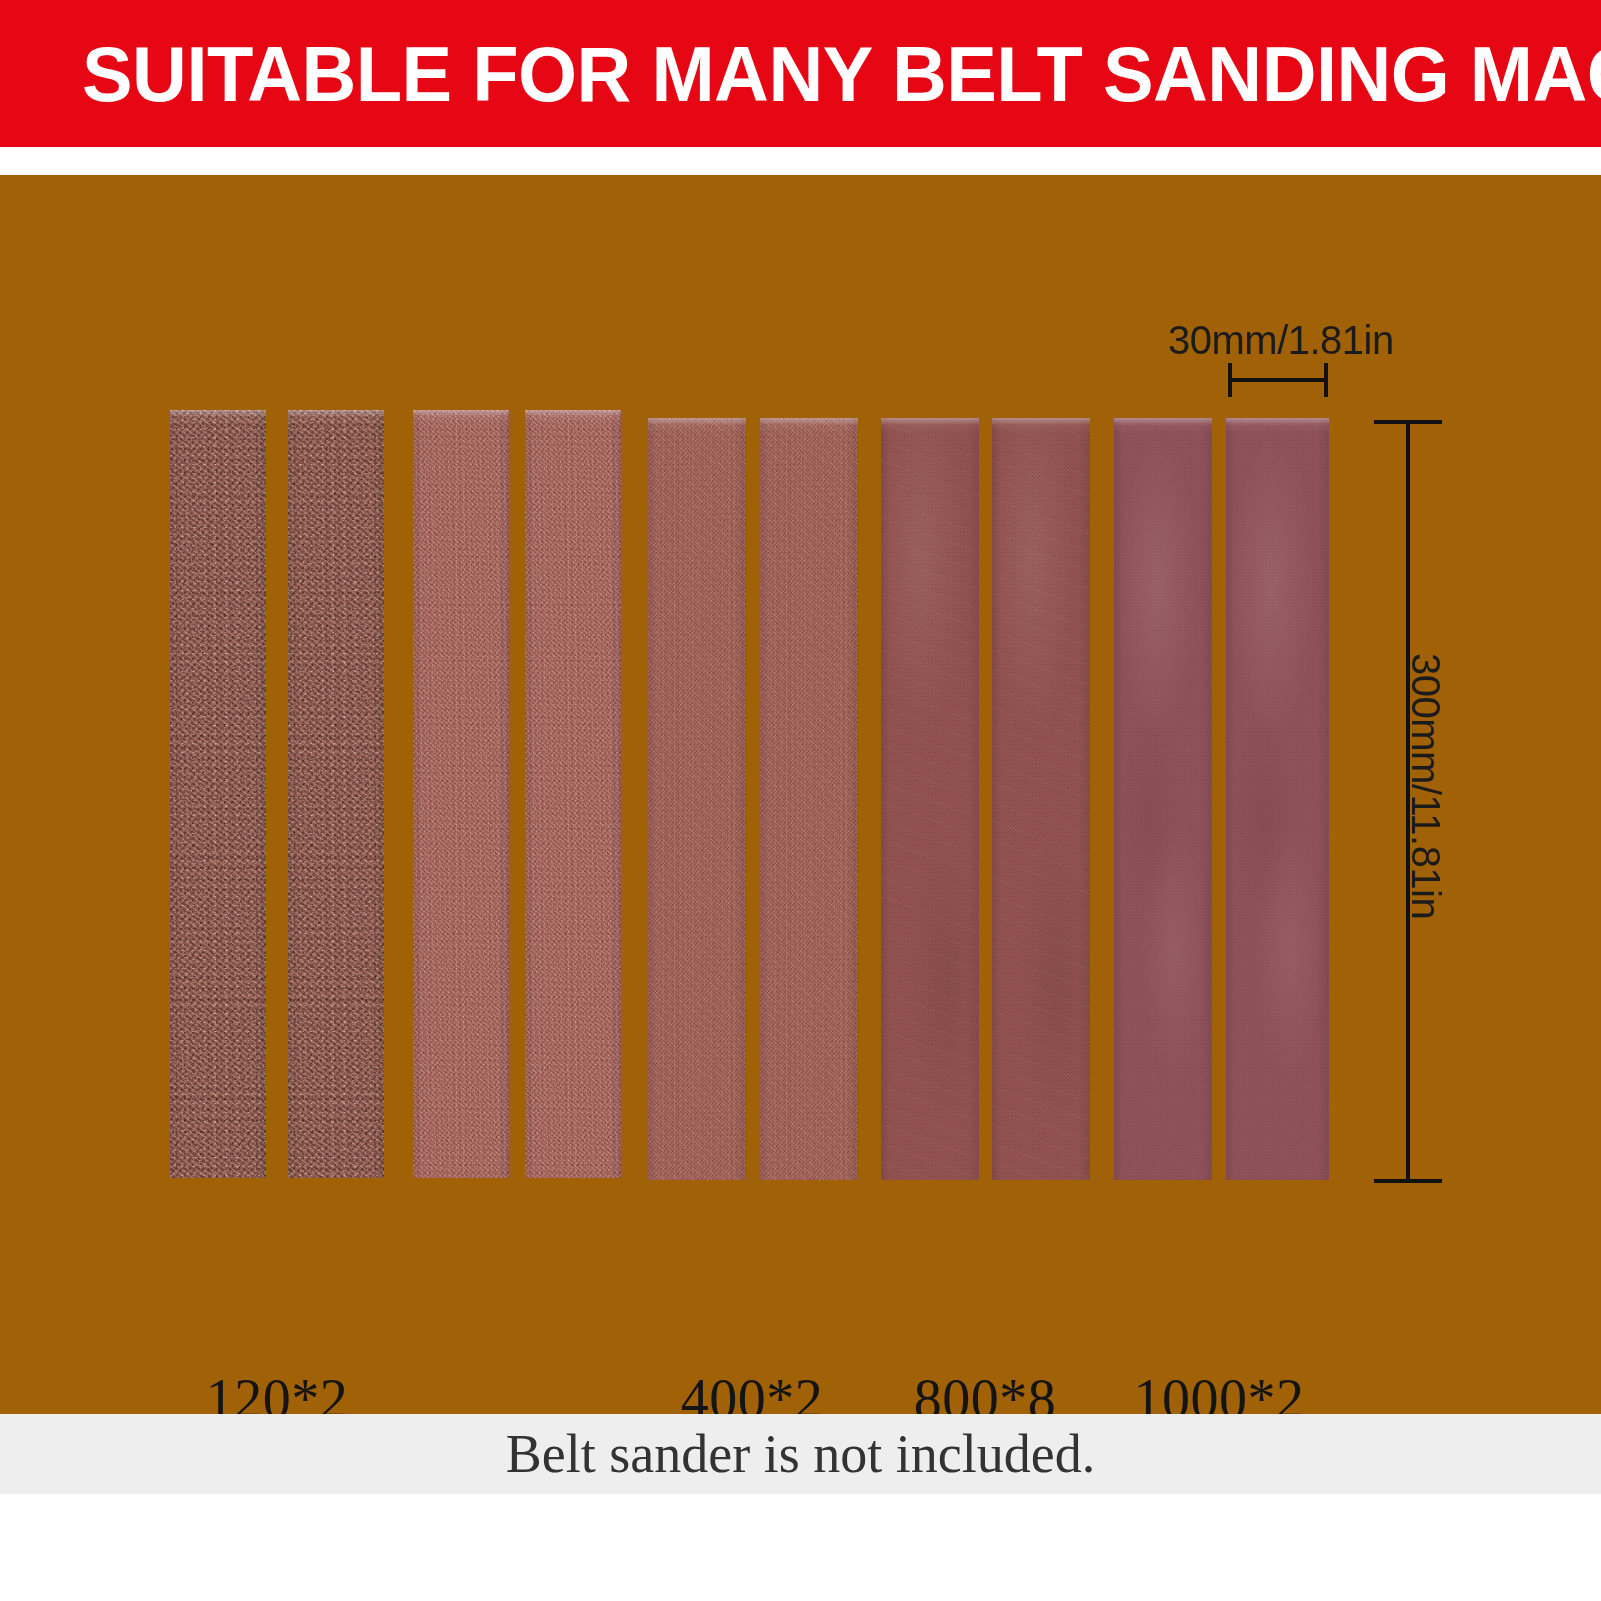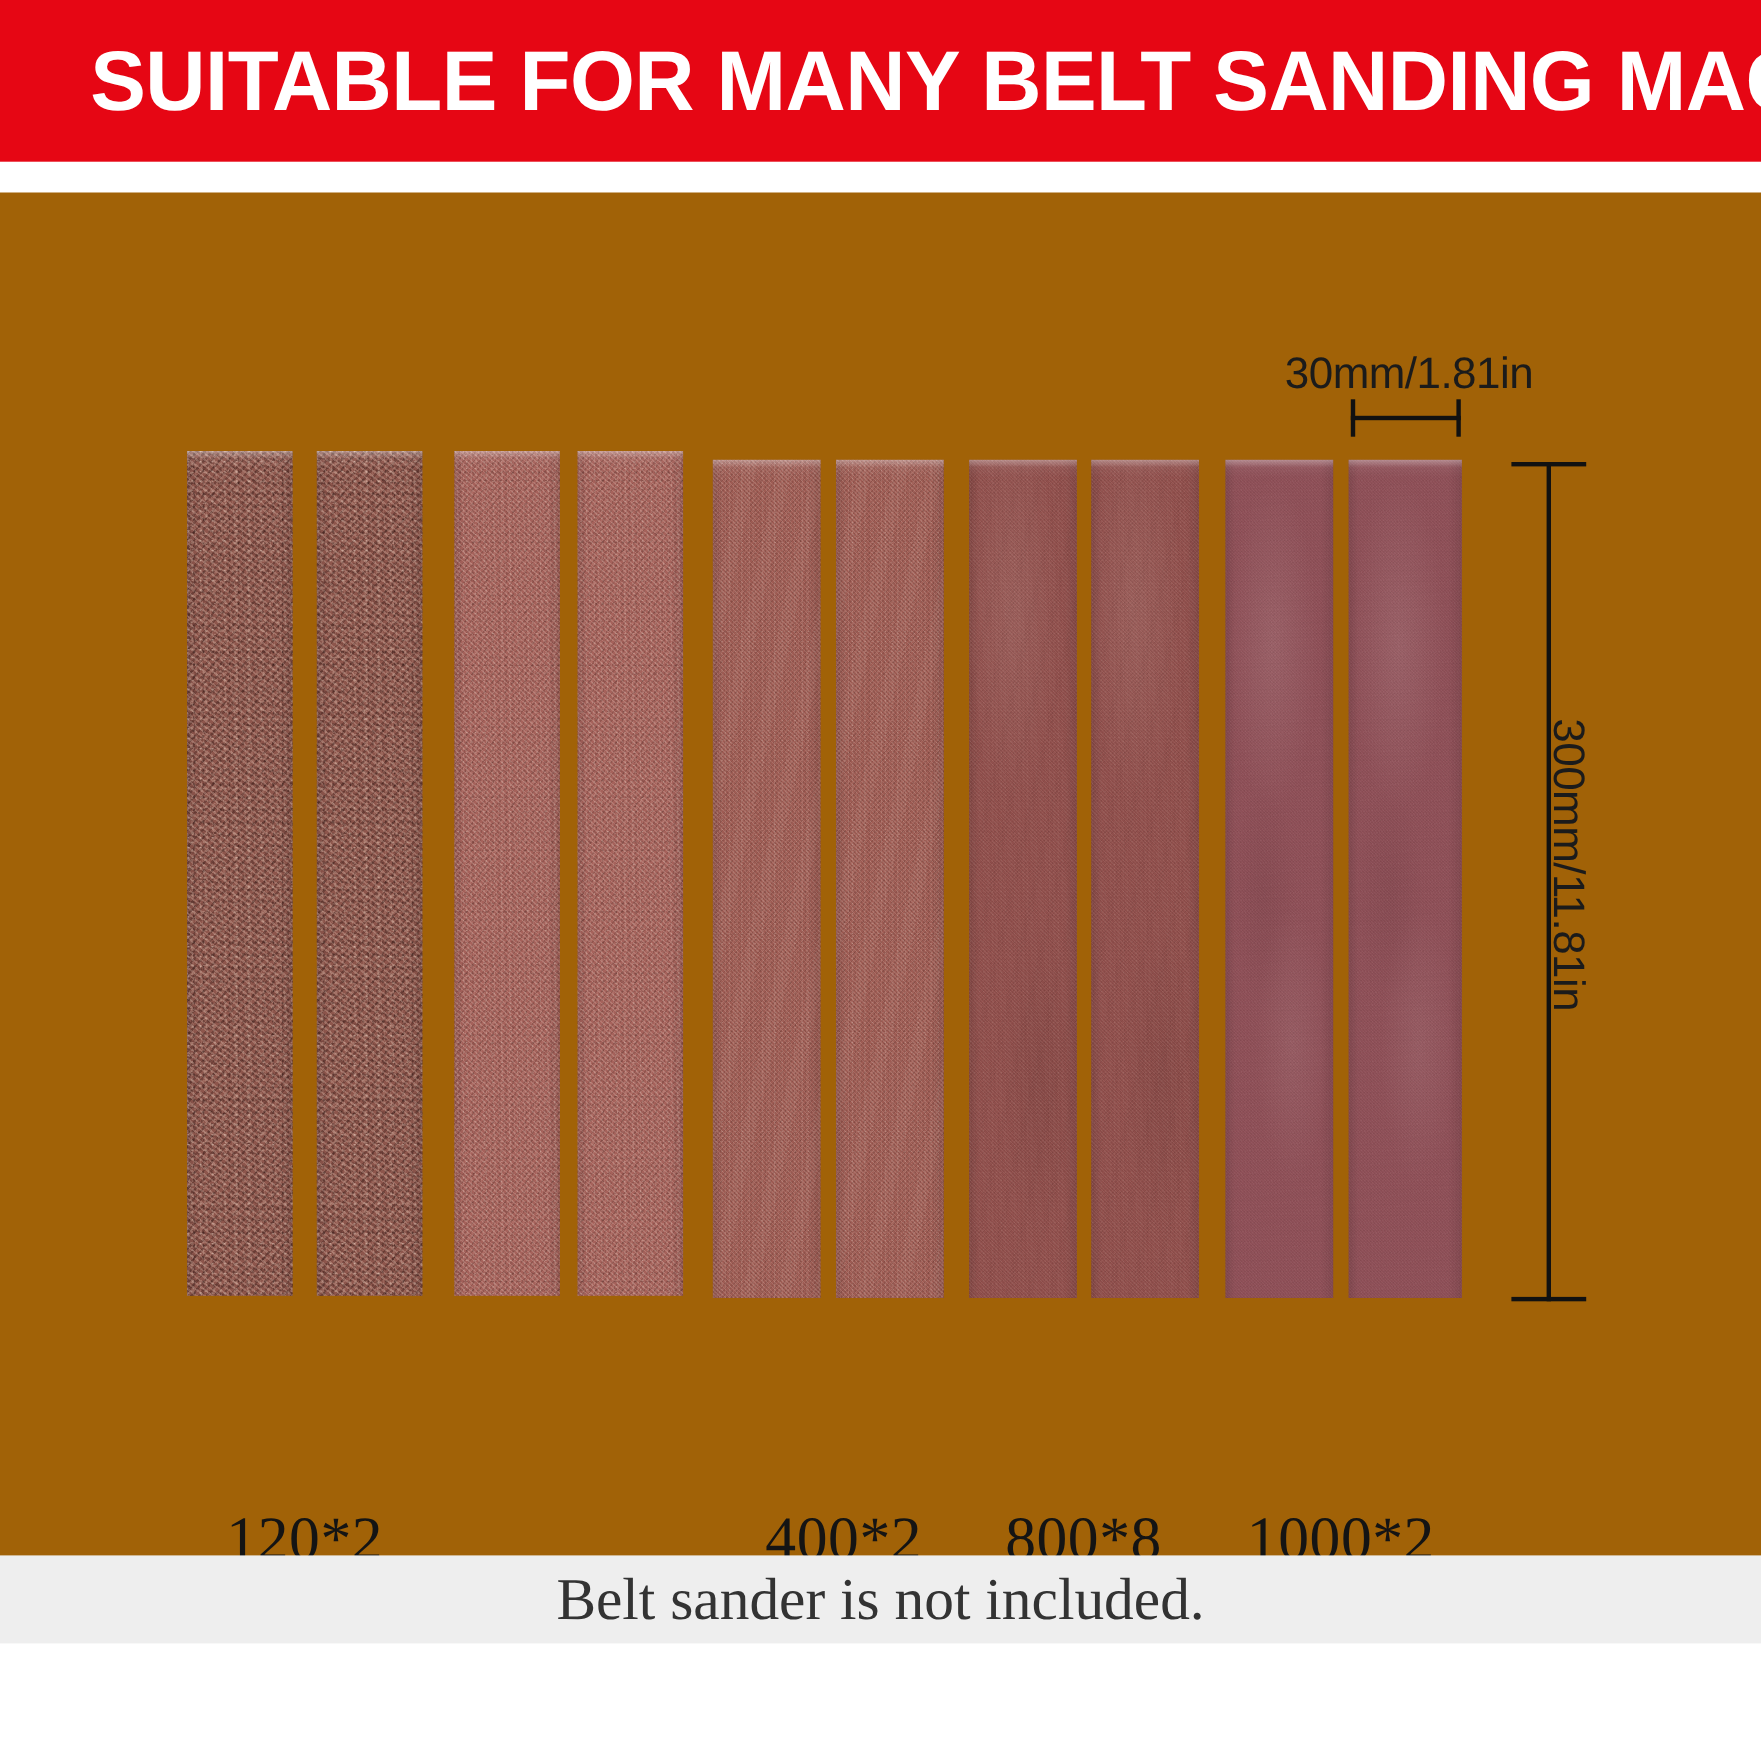--- a/index.html
+++ b/index.html
@@ -250,21 +250,21 @@
     <div class="dim-h-line" style="left:1228px; top:203px; width:100px; height:4px;"></div>
     <div class="dim-h-tick" style="left:1228px; top:188px; height:34px;"></div>
     <div class="dim-h-tick" style="left:1324px; top:188px; height:34px;"></div>
 
     <div class="dim-v-line" style="left:1406px; top:245px; height:763px;"></div>
     <div class="dim-v-cap" style="left:1374px; top:245px; width:68px;"></div>
     <div class="dim-v-cap" style="left:1374px; top:1004px; width:68px;"></div>
     <div class="dim-label-v" style="left:1448px; top:478px;">300mm/11.81in</div>
 
     <div class="grit-label" style="left:150px; width:254px;">120*2</div>
-    <div class="grit-label" style="left:640px; width:254px;">400*2</div>
+    <div class="grit-label" style="left:625px; width:254px;">400*2</div>
     <div class="grit-label" style="left:858px; width:254px;">800*8</div>
     <div class="grit-label" style="left:1092px; width:254px;">1000*2</div>
 
   </div>
 
   <div class="footer-band"></div>
   <div class="footer-text">Belt sander is not included.</div>
 
 </div>
 

